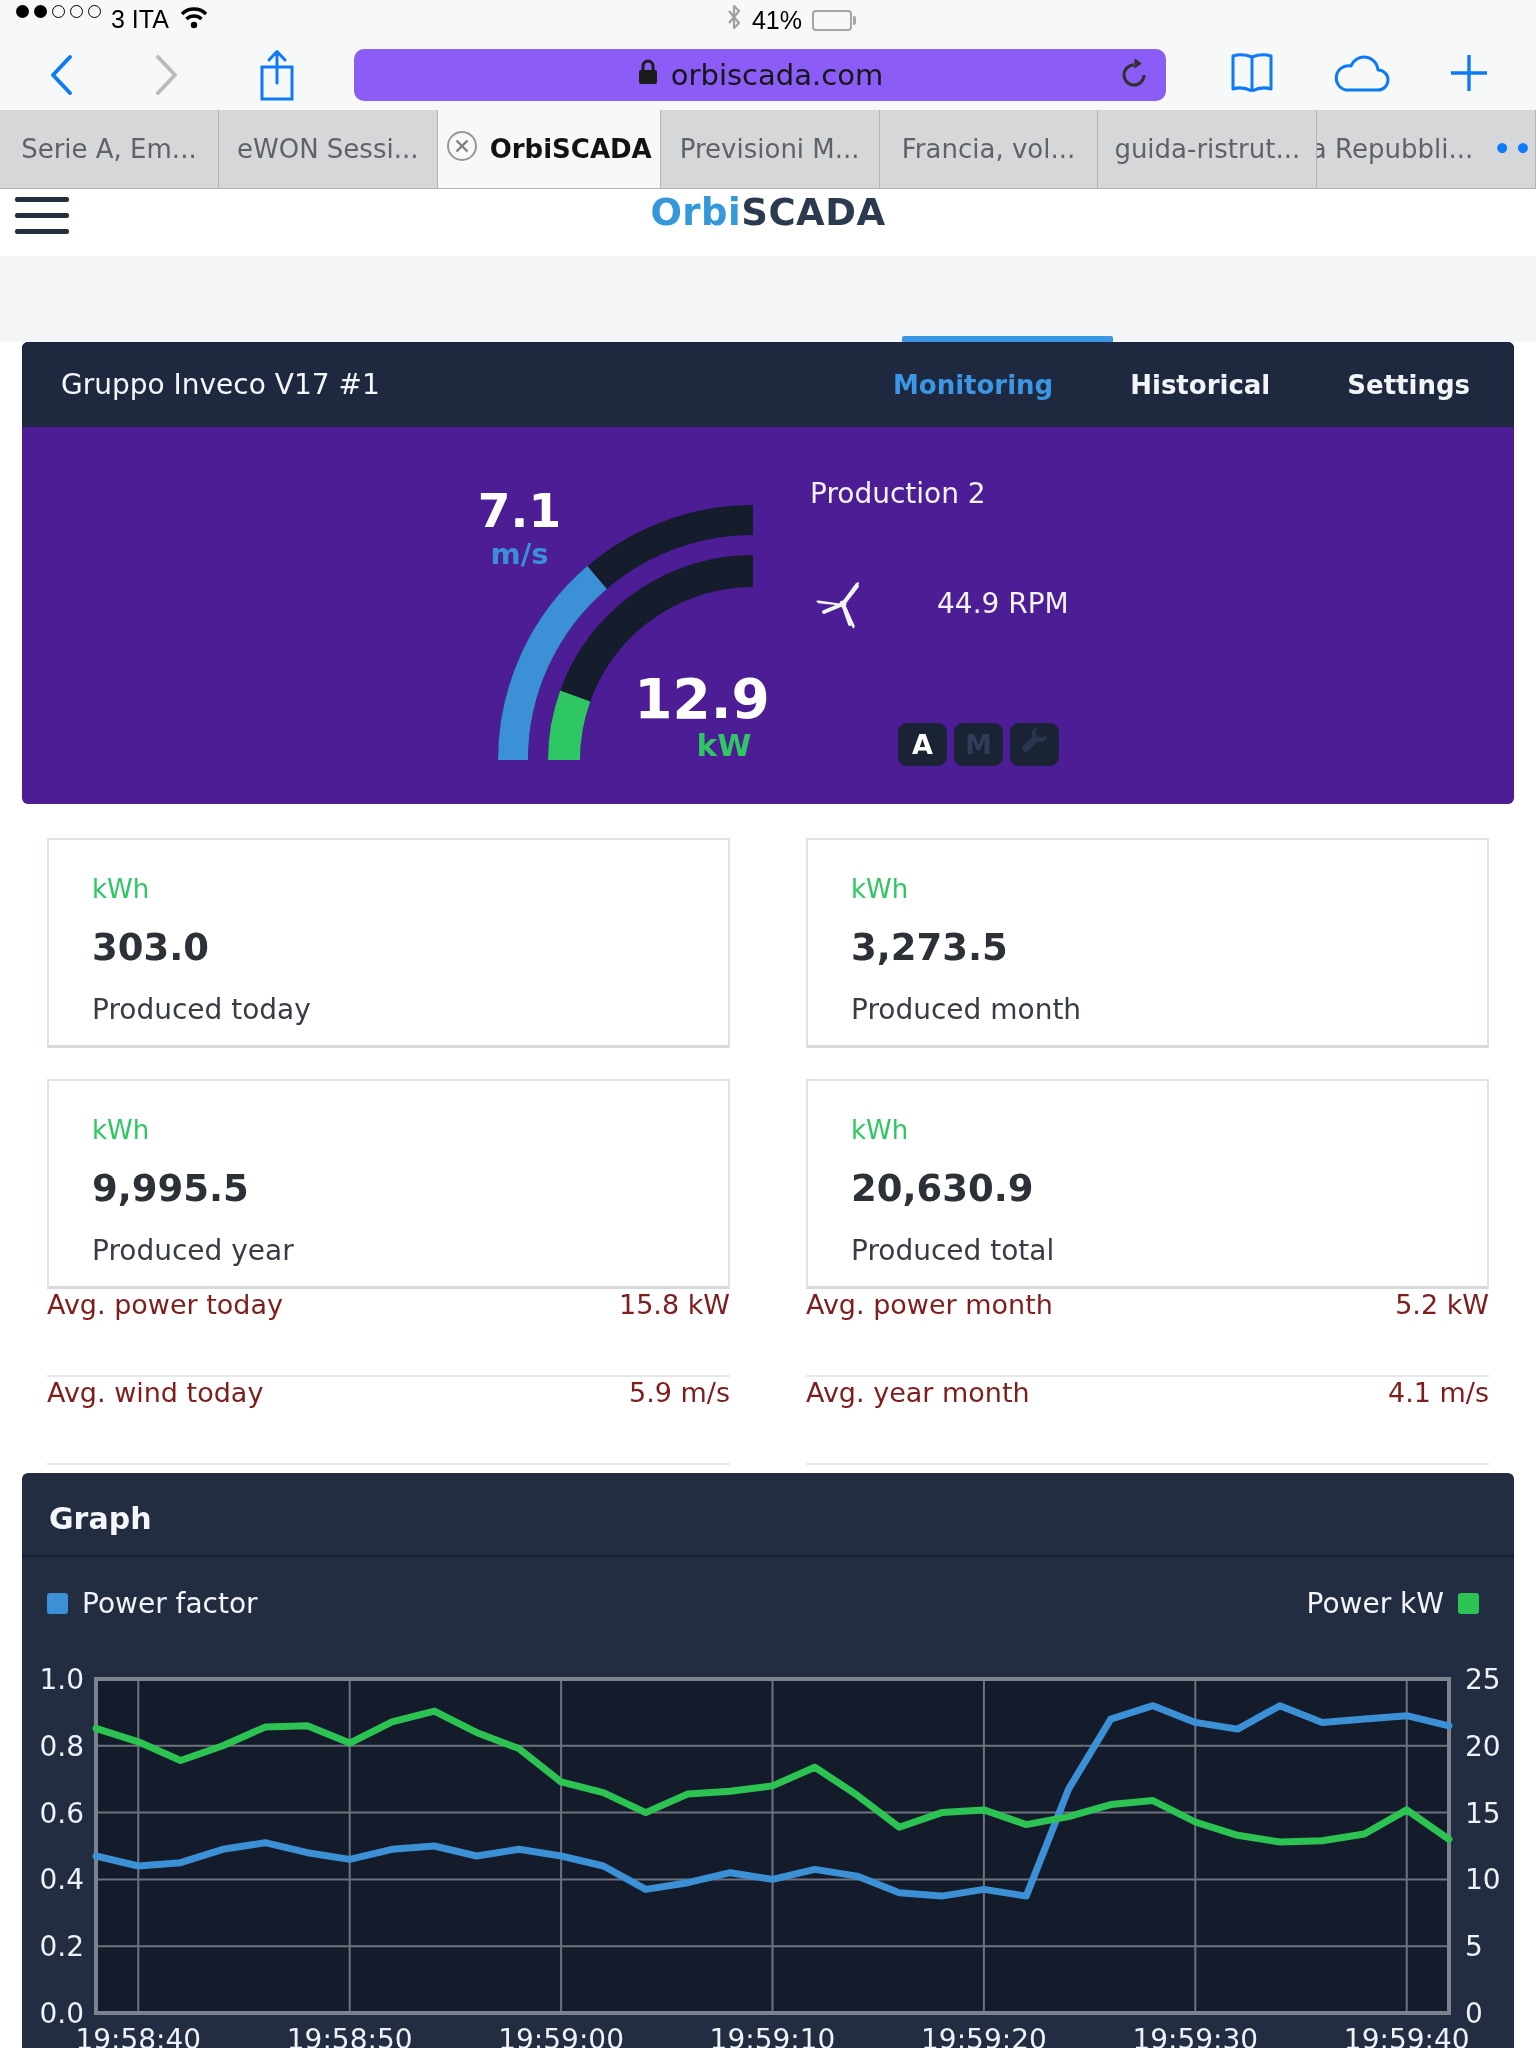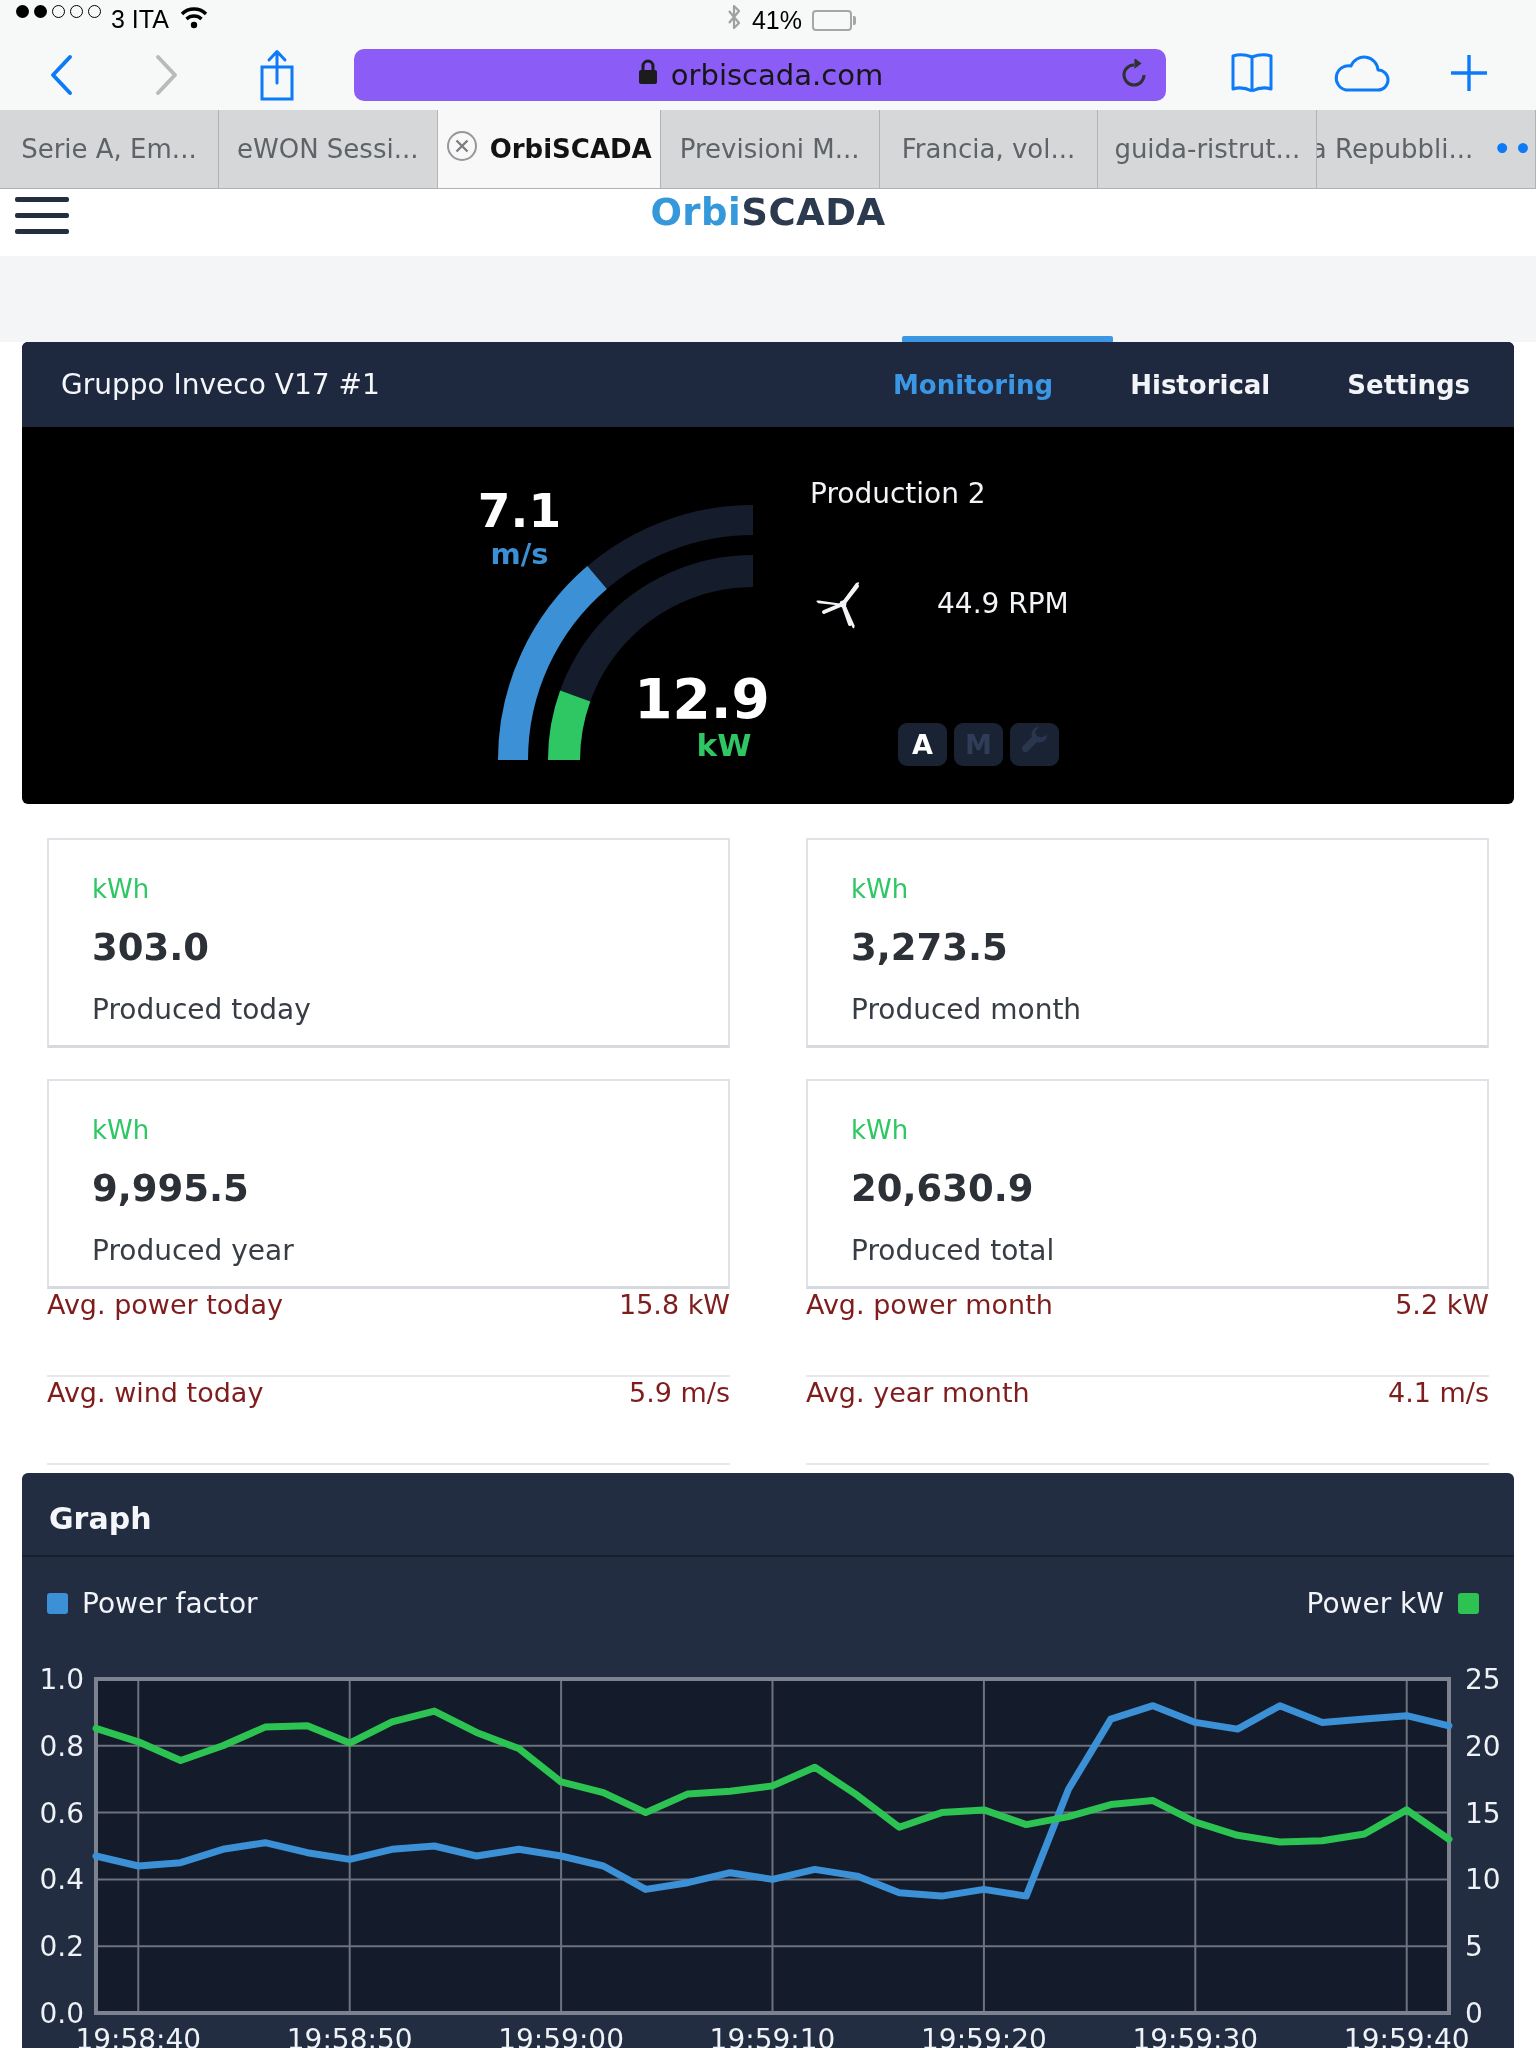--- a/index.html
+++ b/index.html
@@ -41,21 +41,21 @@
   
   .site-header{height:67px;background:#ffffff;position:relative;}
   .hamburger{position:absolute;left:15px;top:8px;width:54px;cursor:pointer;}
   .hamburger i{display:block;height:5px;background:#232e3f;border-radius:2px;margin-bottom:11px;}
   .logo{position:absolute;left:0;right:0;top:2px;text-align:center;font-size:37px;font-weight:700;letter-spacing:.5px;}
   .logo .p1{color:#3498db;}
   .logo .p2{color:#2b3a4e;}
   .band{height:86px;background:#f4f5f7;}
 
   
-  .panel{width:1492px;margin:0 auto 0 22px;background:#000000;border-radius:6px;position:relative;color:#fff;}
+  .panel{width:1492px;margin:0 auto 0 22px;background:#4c1d95;border-radius:6px;position:relative;color:#fff;}
   .monitor{height:462px;}
   .tab-indicator{position:absolute;top:-6px;left:880px;width:211px;height:7px;background:#3b97e3;border-radius:2px;}
   .m-header{height:85px;background:#1e2940;border-radius:6px 6px 0 0;position:relative;display:flex;align-items:center;}
   .m-title{margin-left:39px;font-size:28px;font-weight:400;color:#f4f6f9;}
   .m-tabs{position:absolute;right:44px;display:flex;gap:77px;font-size:26px;font-weight:700;}
   .m-tab{color:#f2f4f8;cursor:pointer;}
   .m-tab.active{color:#3b97e3;}
   .m-body{position:relative;height:377px;}
   .gauge-svg{position:absolute;left:458px;top:64px;}
   .wind-val{position:absolute;left:420px;top:56px;width:155px;text-align:center;font-size:47px;font-weight:700;color:#fff;}

